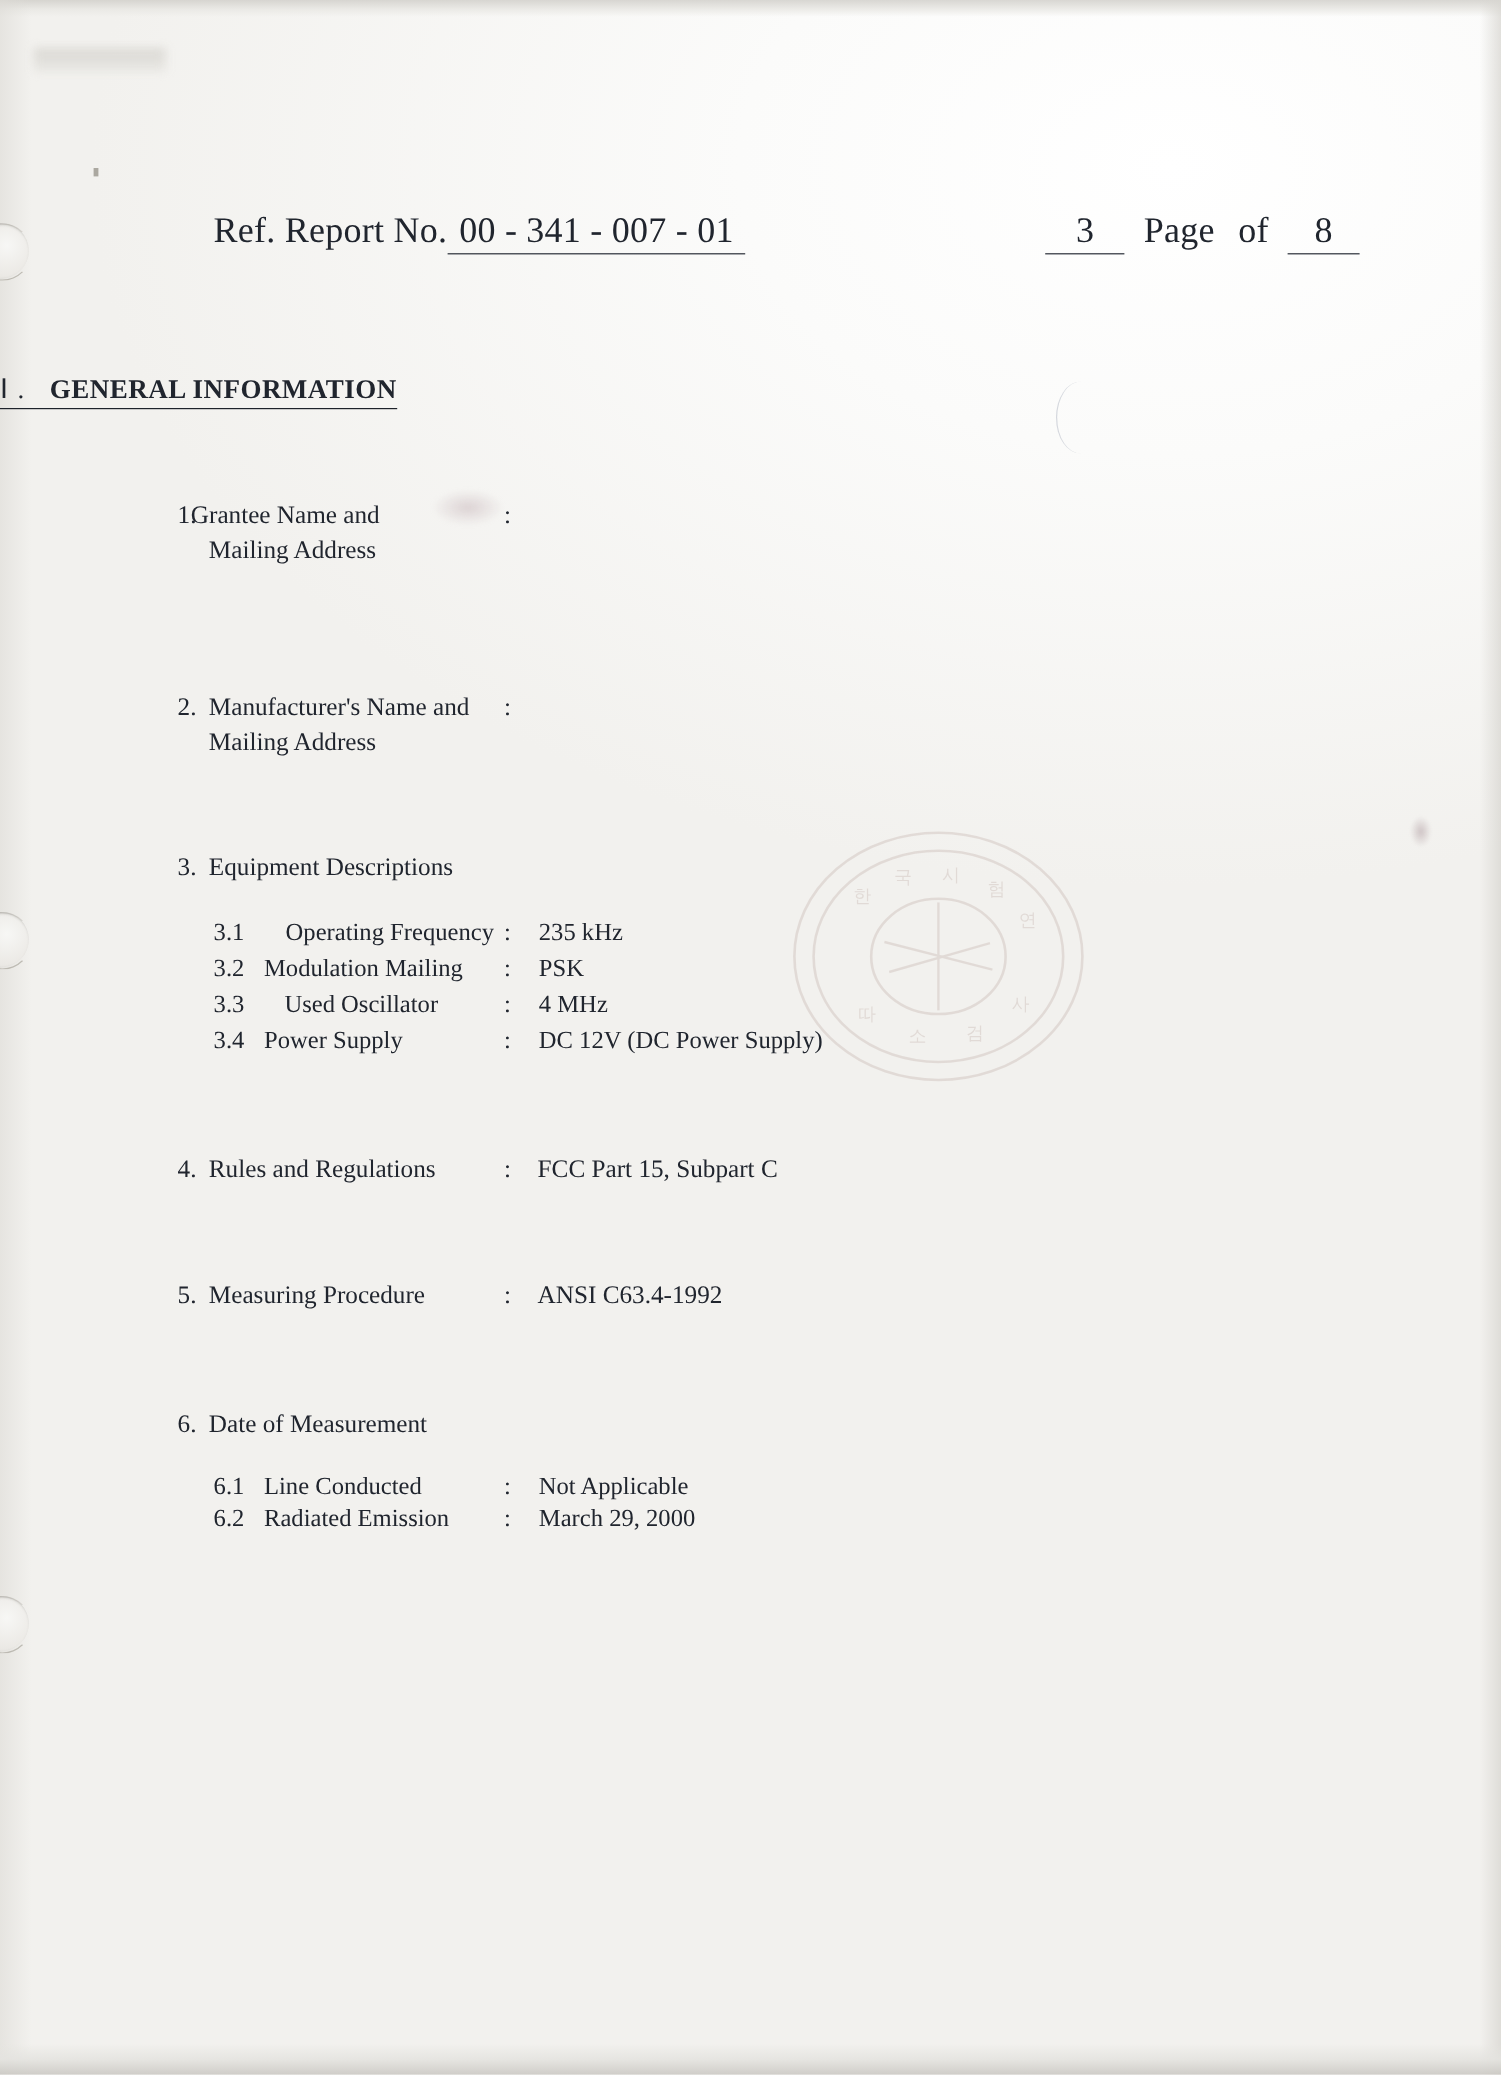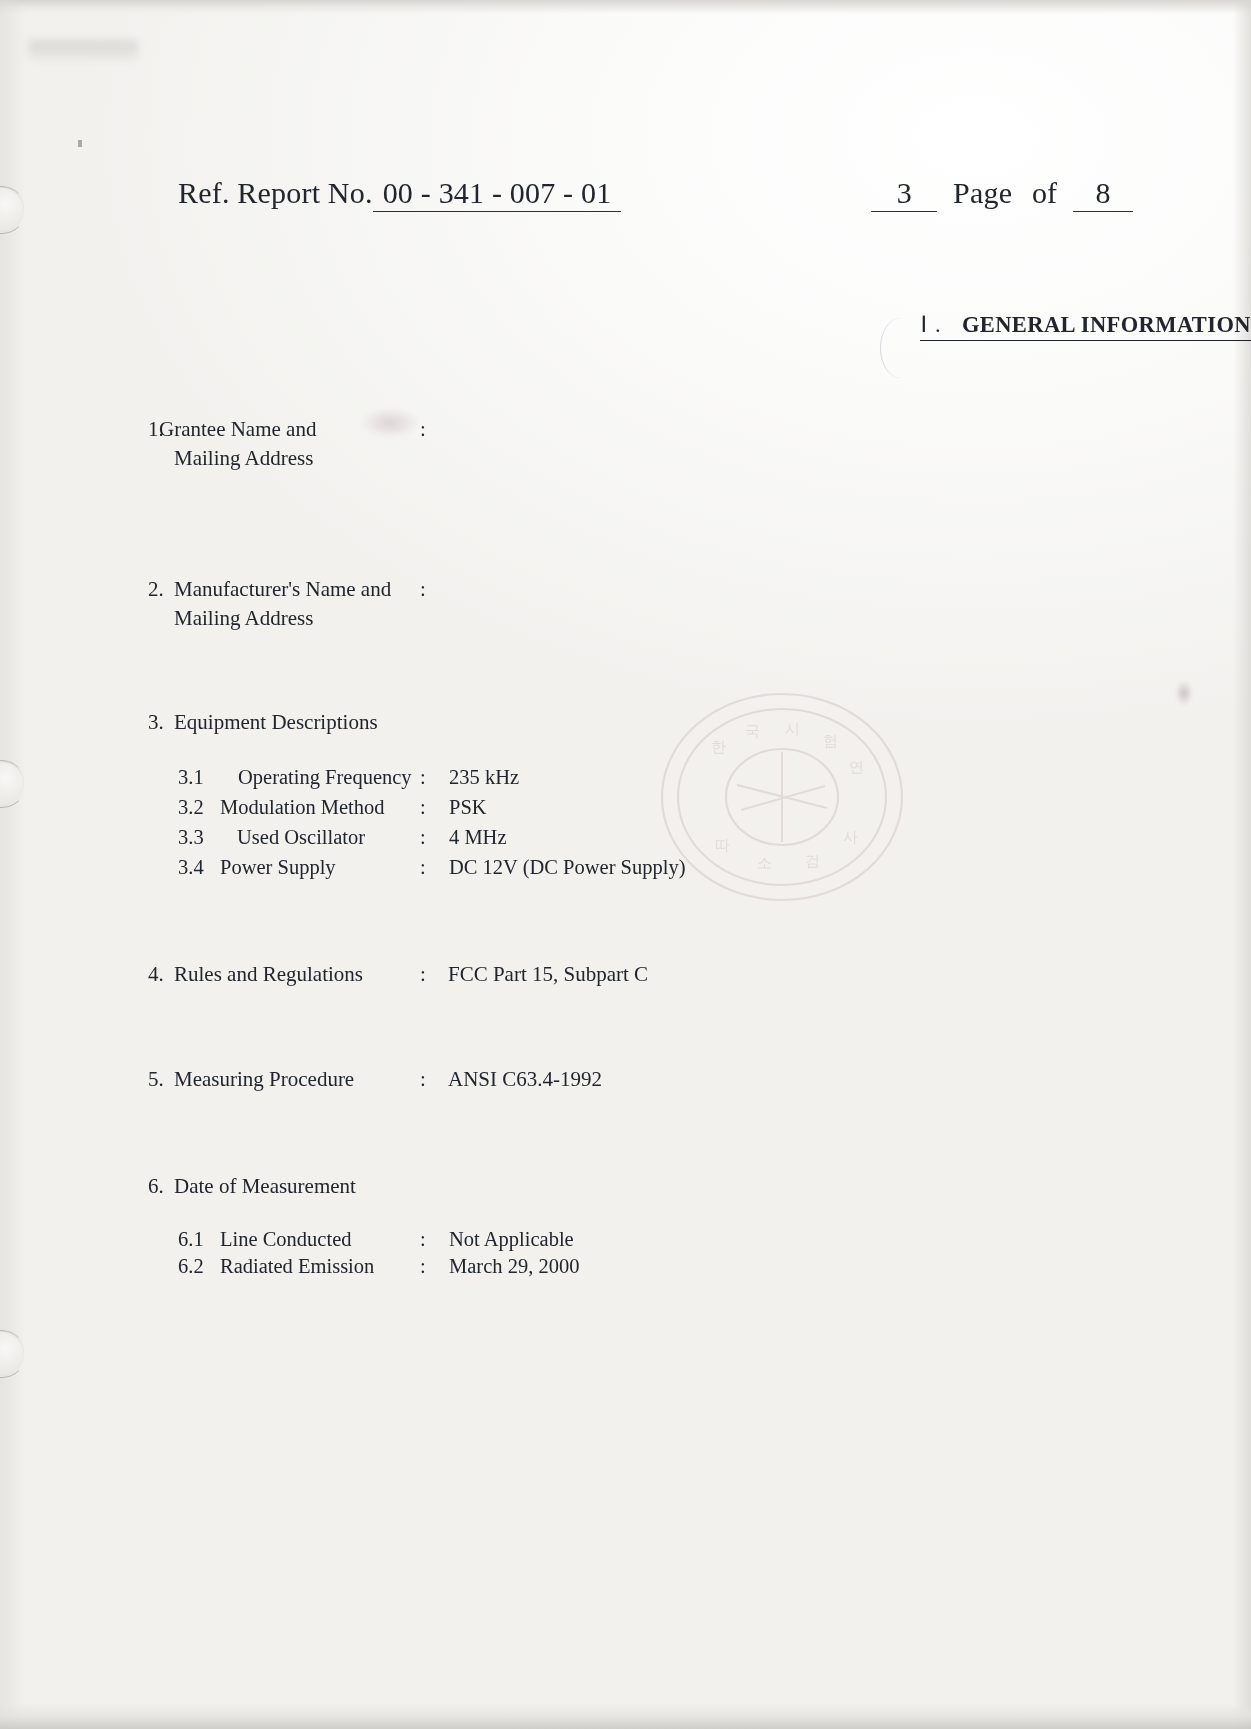--- a/index.html
+++ b/index.html
@@ -98,21 +98,21 @@
     display: inline-block;
     border-bottom: 1.4px solid #2a2f38;
     padding: 0 10px 1px 10px;
     text-align: center;
   }
 
   .title {
     position: absolute;
     top: 311px;
     left: 0; right: 0;
-    text-align: right;
+    text-align: left;
     font-size: 22.5px;
   }
   .title-inner {
     display: inline-block;
     border-bottom: 1.6px solid #1d222a;
     padding-bottom: 2px;
     font-weight: bold;
     letter-spacing: .4px;
   }
   .title-roman { font-weight: normal; letter-spacing: 1.2px; }
@@ -239,21 +239,21 @@
     </div>
 
     <div class="row sub" style="top:763px; left:178px; width:900px;">
       <span class="lbl">3.1</span>
       <span class="lbl" style="left:60px;">Operating Frequency</span>
       <span class="colon" style="left:242px;">:</span>
       <span class="val" style="left:271px;">235 kHz</span>
     </div>
     <div class="row sub" style="top:793px; left:178px; width:900px;">
       <span class="lbl">3.2</span>
-      <span class="lbl" style="left:42px;">Modulation Method</span>
+      <span class="lbl" style="left:42px;">Modulation Mailing</span>
       <span class="colon" style="left:242px;">:</span>
       <span class="val" style="left:271px;">PSK</span>
     </div>
     <div class="row sub" style="top:823px; left:178px; width:900px;">
       <span class="lbl">3.3</span>
       <span class="lbl" style="left:42px;margin-left:17px;">Used Oscillator</span>
       <span class="colon" style="left:242px;">:</span>
       <span class="val" style="left:271px;text-align:center;">4 MHz</span>
     </div>
     <div class="row sub" style="top:853px; left:178px; width:900px;">

